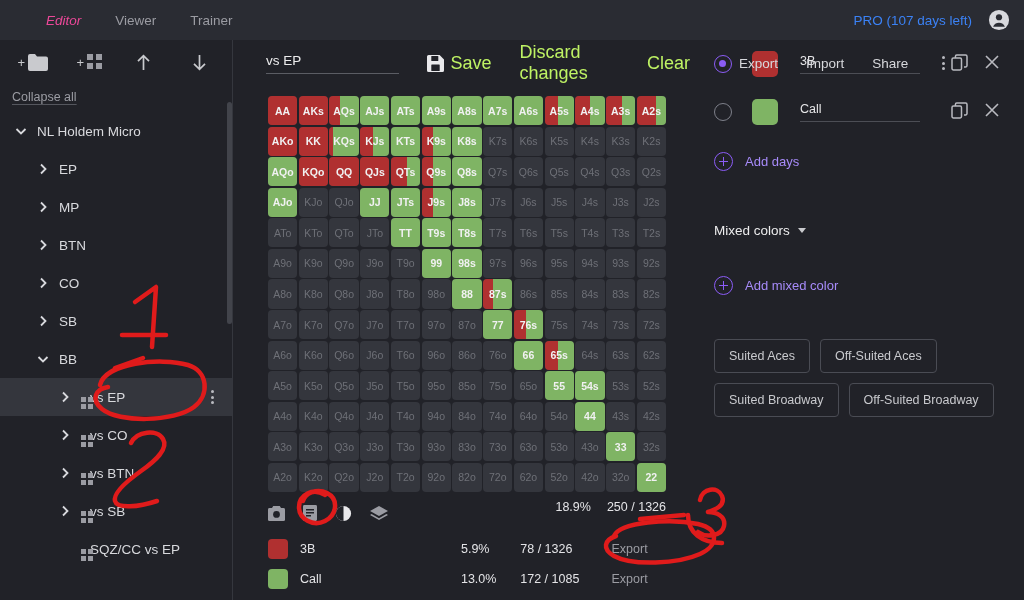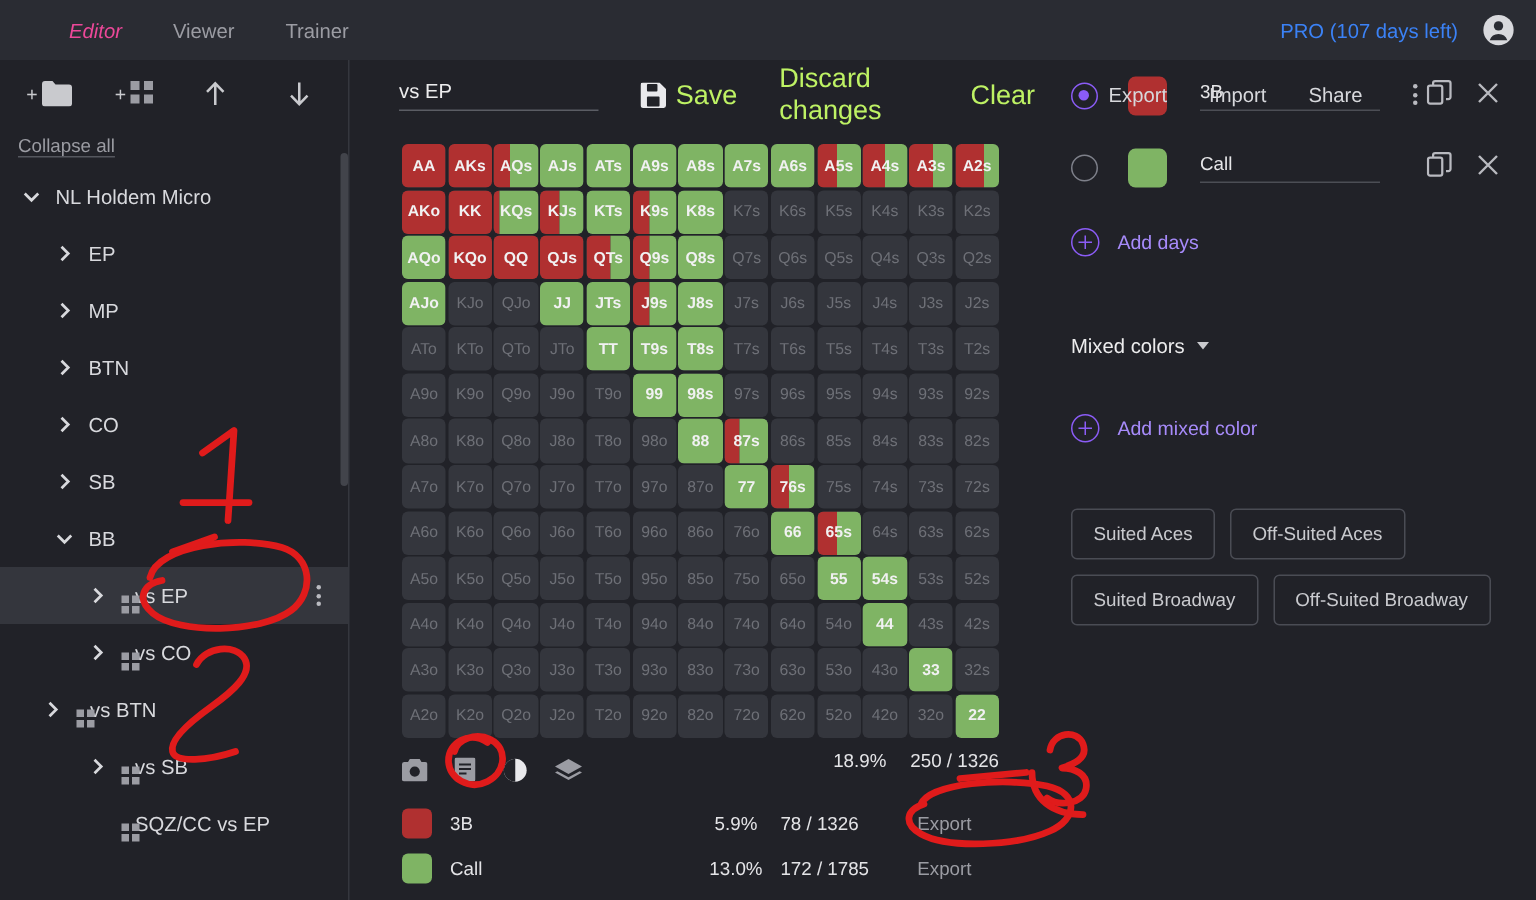--- a/index.html
+++ b/index.html
@@ -82,21 +82,21 @@
   .cell.empty .lbl { color: #6e7077; font-weight: normal; }
 
   .bottom-tools { position: absolute; left: 34px; top: 460px; width: 398px; height: 26px; display: flex; align-items: center; gap: 18px; }
   .btool { color: #9b9ca3; display: flex; align-items: center; }
   .stats-top { position: absolute; right: 0; top: 0; display: flex; gap: 16px; font-size: 12.5px; color: #e4e4e7; }
 
   .legend { position: absolute; left: 34px; top: 494px; width: 398px; }
   .legend-row { display: flex; align-items: center; height: 30px; font-size: 12.5px; color: #e4e4e7; }
   .sw { width: 20px; height: 20px; border-radius: 4px; flex: 0 0 20px; }
   .lg-name { margin-left: 12px; width: 190px; }
-  .lg-pct { width: 70px; text-align: center; }
+  .lg-pct { width: 70px; text-align: left; }
   .lg-cnt { width: 86px; text-align: left; }
   .lg-exp { width: 86px; text-align: center; color: #9b9ca3; }
 
   
   .right { position: absolute; left: 690px; top: 40px; width: 334px; height: 560px; padding: 0 24px; }
   .color-row { display: flex; align-items: center; height: 48px; gap: 0; }
   .radio { width: 18px; height: 18px; border-radius: 50%; border: 1.6px solid #7e808a; position: relative; flex: 0 0 18px; }
   .radio.on { border-color: #8b5cf6; }
   .radio.on::after { content: ""; position: absolute; left: 4px; top: 4px; width: 7px; height: 7px; border-radius: 50%; background: #8b5cf6; }
   .color-chip { width: 26px; height: 26px; border-radius: 5px; margin-left: 20px; flex: 0 0 26px; }
@@ -225,21 +225,21 @@
             <b></b>
           </span>
         </div>
         <div class="tree-row" style="padding-left:58px">
           <span class="chev"><svg viewBox="0 0 14 14" width="14" height="14" fill="none" stroke="#d8d9dd" stroke-width="1.8">
               <path d="M5 2.5 9.5 7 5 11.5"></path>
             </svg></span>
           <span style="margin-left:9px"><span class="grid-ico"><i class="q1"></i><i class="q2"></i><i class="q3"></i><i class="q4"></i></span></span>
           <span class="tree-label">vs CO</span>
         </div>
-        <div class="tree-row" style="padding-left:28px">
+        <div class="tree-row" style="padding-left:58px">
           <span class="chev"><svg viewBox="0 0 14 14" width="14" height="14" fill="none" stroke="#d8d9dd" stroke-width="1.8">
               <path d="M5 2.5 9.5 7 5 11.5"></path>
             </svg></span>
           <span style="margin-left:9px"><span class="grid-ico"><i class="q1"></i><i class="q2"></i><i class="q3"></i><i class="q4"></i></span></span>
           <span class="tree-label">vs BTN</span>
         </div>
         <div class="tree-row" style="padding-left:58px">
           <span class="chev"><svg viewBox="0 0 14 14" width="14" height="14" fill="none" stroke="#d8d9dd" stroke-width="1.8">
               <path d="M5 2.5 9.5 7 5 11.5"></path>
             </svg></span>
@@ -882,21 +882,21 @@
           <span class="sw" style="background:#b03030"></span>
           <span class="lg-name">3B</span>
           <span class="lg-pct">5.9%</span>
           <span class="lg-cnt">78 / 1326</span>
           <span class="lg-exp">Export</span>
         </div>
         <div class="legend-row">
           <span class="sw" style="background:#7fb464"></span>
           <span class="lg-name">Call</span>
           <span class="lg-pct">13.0%</span>
-          <span class="lg-cnt">172 / 1785</span>
+          <span class="lg-cnt">172 / 1085</span>
           <span class="lg-exp">Export</span>
         </div>
       </div>
   </div>
 
   <div class="right">
     <div id="colorRows">
         <div class="color-row">
           <span class="radio on"></span>
           <span class="color-chip" style="background:#b03030"></span>

